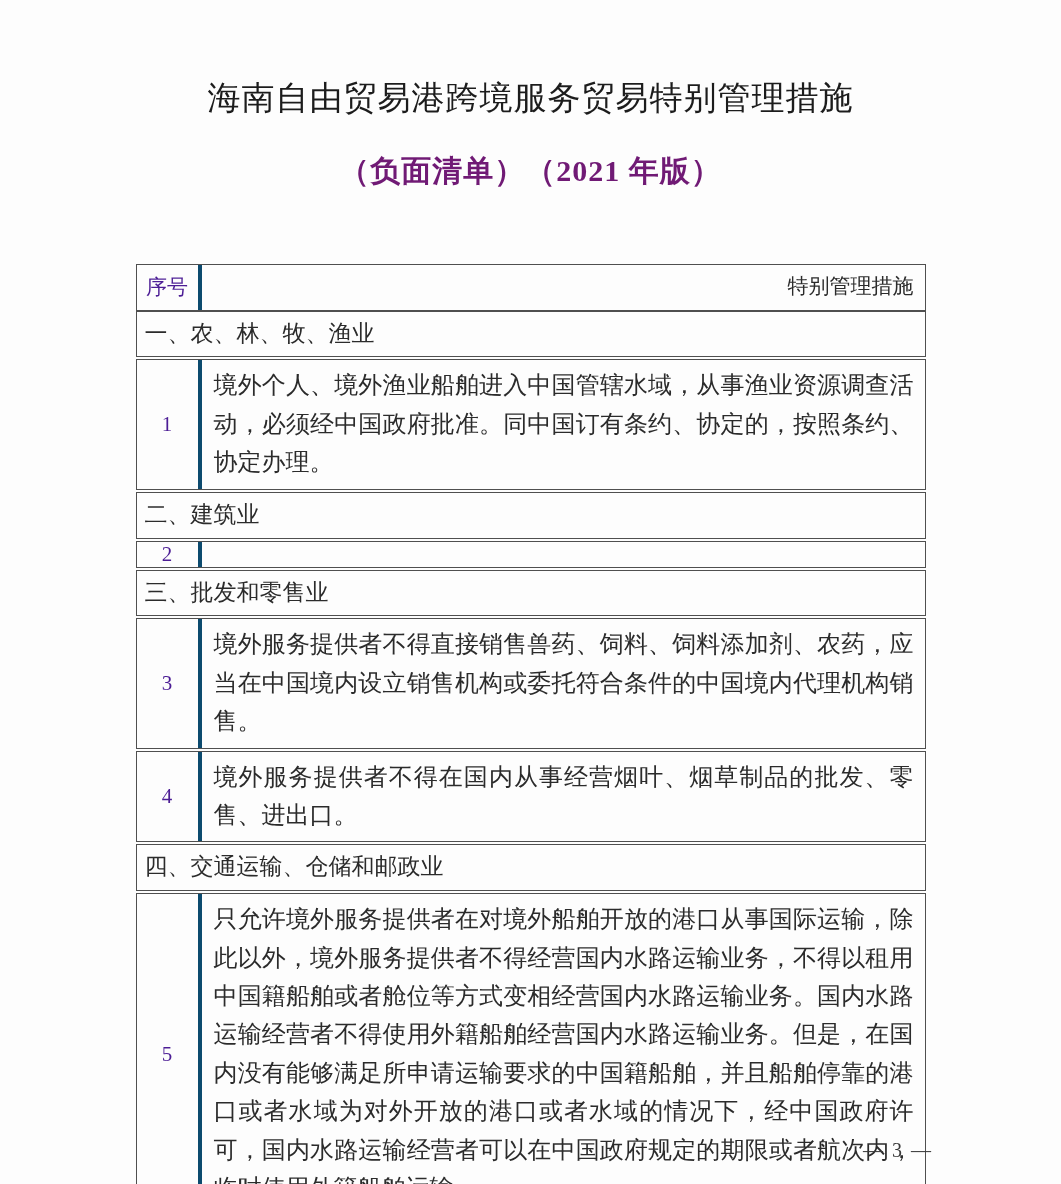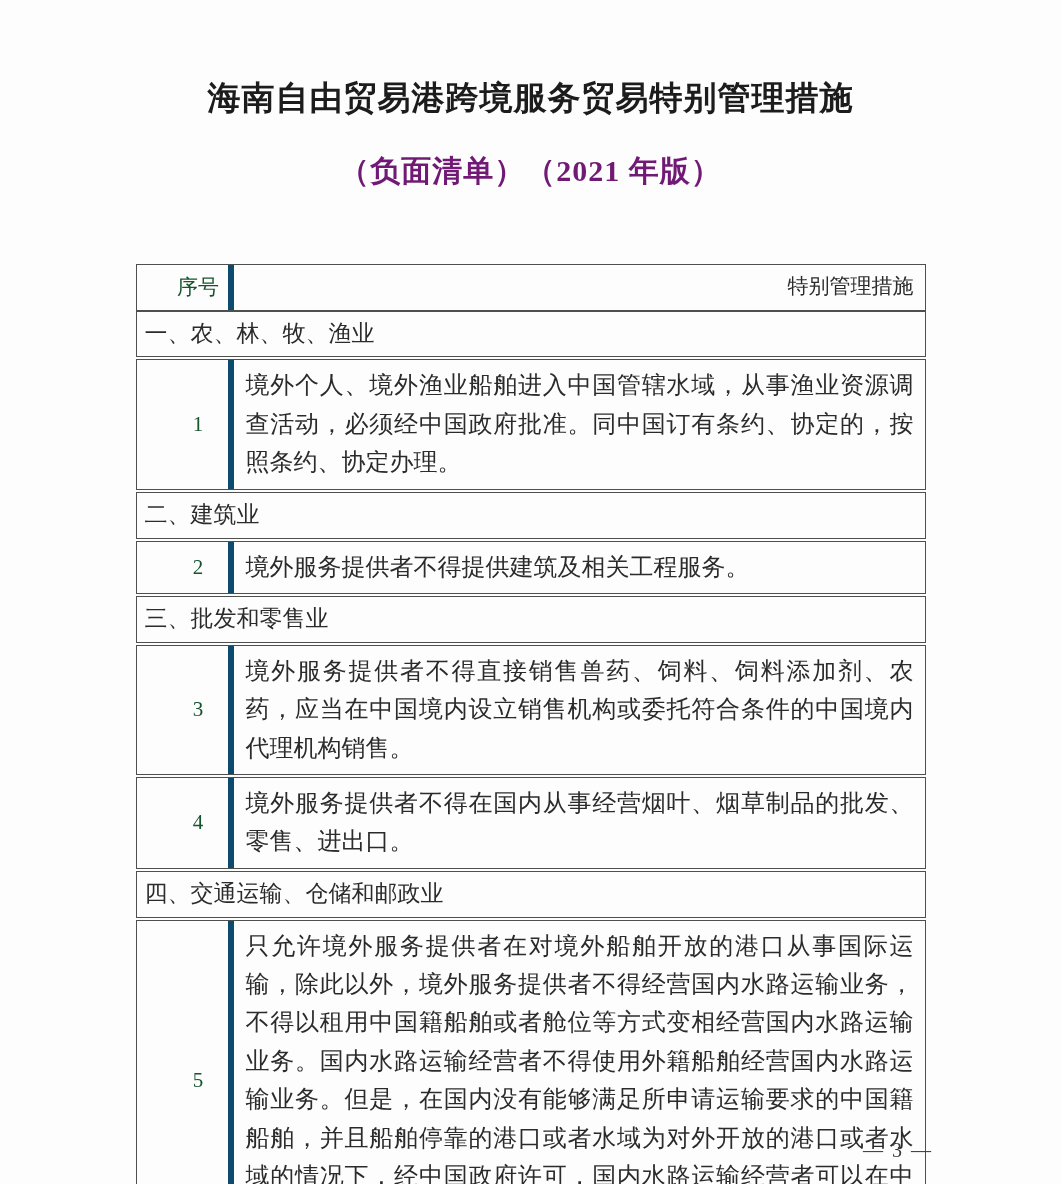--- a/index.html
+++ b/index.html
@@ -15,21 +15,21 @@
     margin: 0 auto;
     background: #fdfdfd;
     color: #242424;
     overflow: hidden;
   }
   .doc-title {
     margin: 0;
     padding-top: 76px;
     text-align: center;
     font-size: 33px;
-    font-weight: bold;
+    font-weight: normal;
     letter-spacing: 1px;
     color: #1c1c1c;
   }
   .doc-subtitle {
     margin: 0;
     padding-top: 30px;
     text-align: center;
     font-size: 30px;
     font-weight: bold;
     letter-spacing: 1px;
@@ -45,28 +45,27 @@
     border: 1px solid #4f4f4f;
     background: #fdfdfd;
     box-sizing: border-box;
   }
   .t-row + .t-row {
     margin-top: 2px;
   }
   .cell-no {
     width: 65px;
     flex: 0 0 65px;
-    border-right: 6px solid #0c4a6e;
+    border-right: 4px solid #0c4a6e;
     display: flex;
     align-items: center;
     justify-content: center;
     font-size: 21px;
-    color: #14532d;
+    color: #4c1d95;
     box-sizing: border-box;
-    margin-left: 32px;
   }
   .cell-text {
     flex: 1 1 auto;
     padding: 6px 11px 7px 12px;
     font-size: 24px;
     line-height: 1.6;
     color: #2b2b2b;
     box-sizing: border-box;
     text-align: justify;
   }
@@ -114,21 +113,20 @@
         </div>
         <div class="t-row item-row">
           <div class="cell-no">1</div>
           <div class="cell-text">境外个人、境外渔业船舶进入中国管辖水域，从事渔业资源调查活动，必须经中国政府批准。同中国订有条约、协定的，按照条约、协定办理。</div>
         </div>
         <div class="t-row section-row">
           <div class="cell-section">二、建筑业</div>
         </div>
         <div class="t-row item-row">
           <div class="cell-no">2</div>
-          <div class="cell-text">境外服务提供者不得提供建筑及相关工程服务。</div>
         </div>
         <div class="t-row section-row">
           <div class="cell-section">三、批发和零售业</div>
         </div>
         <div class="t-row item-row">
           <div class="cell-no">3</div>
           <div class="cell-text">境外服务提供者不得直接销售兽药、饲料、饲料添加剂、农药，应当在中国境内设立销售机构或委托符合条件的中国境内代理机构销售。</div>
         </div>
         <div class="t-row item-row">
           <div class="cell-no">4</div>

